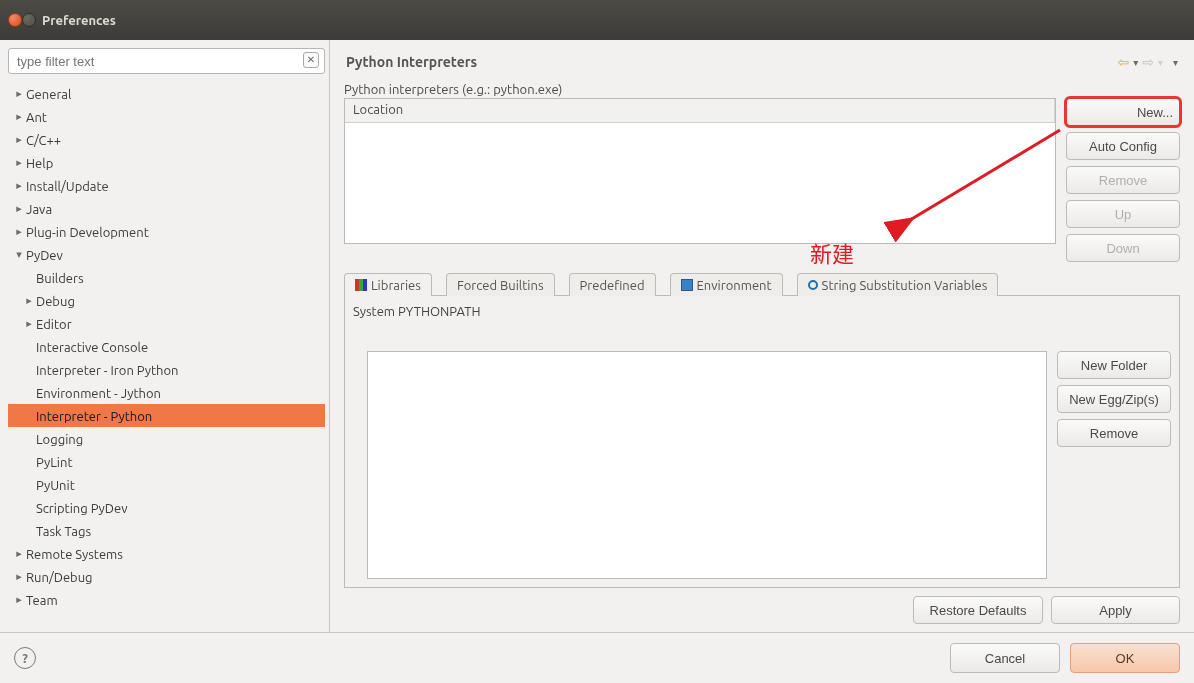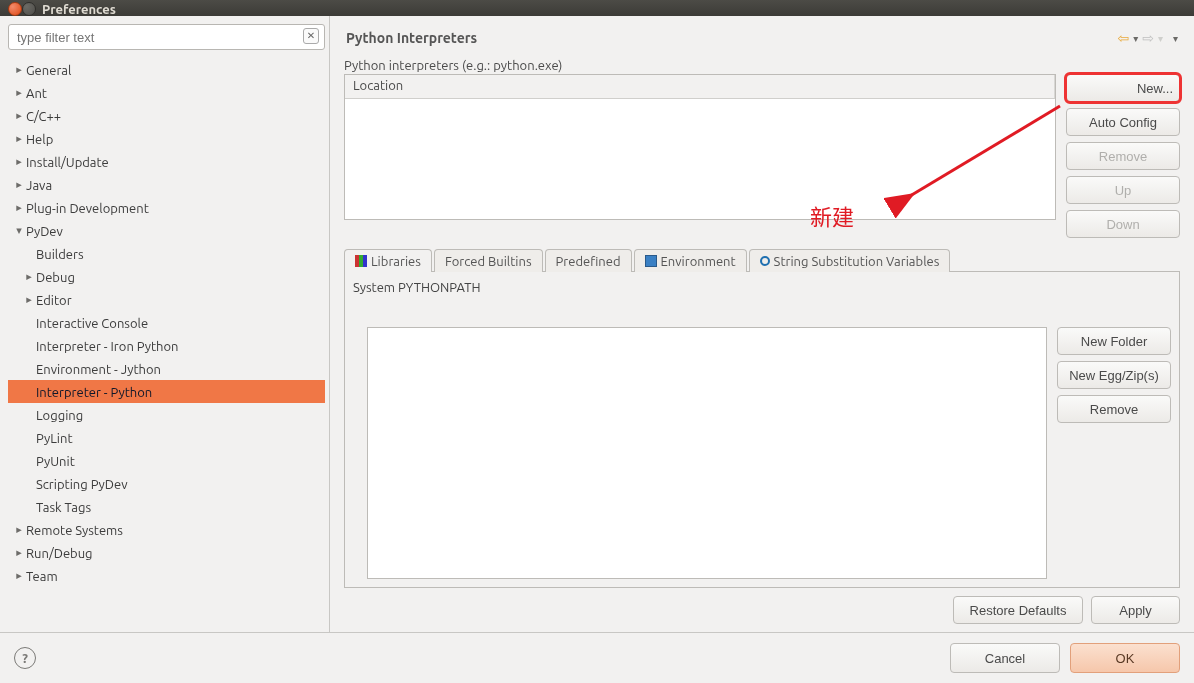--- a/index.html
+++ b/index.html
@@ -14,24 +14,24 @@
     overflow: hidden;
   }
   .window {
     width: 1194px;
     height: 683px;
     background: #f2f1f0;
     display: flex;
     flex-direction: column;
   }
   .titlebar {
-    height: 16px;
+    height: 40px;
     background: linear-gradient(to bottom, #4c4b46, #3c3b37);
     display: flex;
-    align-items: flex-end;
+    align-items: center;
     padding: 0 8px;
   }
   .win-btn {
     width: 14px; height:14px; border-radius:50%;
     display:inline-block;
   }
   .win-close { background: radial-gradient(circle at 30% 30%, #f28b6b, #dd4814); border:1px solid #a63a11;}
   .win-min { background: radial-gradient(circle at 30% 30%, #6b6a65, #4e4d49); border:1px solid #2f2e2b;}
   .title-text { color:#dfdbd2; font-weight:bold; margin-left:6px; font-size:13px;}
   .content-area {
@@ -103,21 +103,21 @@
     background: linear-gradient(to bottom,#fafaf9,#eceae7);
     color:#4a4a4a; font-size:13px; cursor:pointer;
   }
   .btn:disabled, .btn.disabled { color:#b0afac; }
   .btn.primary {
     background: linear-gradient(to bottom,#fbe0cf,#f6c7ab);
     border-color:#e2a07b; color:#5a3a25;
   }
   .btn.highlight-border { outline:3px solid #e33; outline-offset:-1px;text-align:right;}
 
-  .tabs-row { display:flex; gap:0; margin-top:10px; position:relative; align-items:flex-end;}
+  .tabs-row { display:flex; gap:12px; margin-top:10px; position:relative; align-items:flex-end;}
   .tab {
     padding:4px 10px; border:1px solid #bdbbb7; border-bottom:none;
     background:#efedea; color:#555; border-radius:4px 4px 0 0;
     position:relative; top:1px; margin-right:2px; cursor:pointer;
     display:flex; align-items:center; gap:4px;
   }
   .tab.active { background:#f2f1f0; font-weight:normal; z-index:2;}
   .tab-icon { width:12px; height:12px; display:inline-block;}
   .tab-icon.lib {
     background: linear-gradient(90deg,#c33 33%, #3a3 33% 66%, #33c 66%);
@@ -334,33 +334,33 @@
           <div class="sys-btns">
             <button class="btn">New Folder</button>
             <button class="btn">New Egg/Zip(s)</button>
             <button class="btn">Remove</button>
           </div>
         </div>
       </div>
 
       <div class="bottom-btns-right">
         <button class="btn" style="width:130px">Restore Defaults</button>
-        <button class="btn" style="width:89px">Apply</button>
+        <button class="btn" style="width:129px">Apply</button>
       </div>
     </div>
 
     <svg class="annot" style="left:540px; top:80px;" width="540" height="130">
       <defs>
         <marker id="arrowhead" markerWidth="10" markerHeight="8" refX="2" refY="4" orient="auto">
           <polygon points="10 0, 0 4, 10 8" fill="#e01b24"></polygon>
         </marker>
       </defs>
       <line x1="520" y1="10" x2="370" y2="100" stroke="#e01b24" stroke-width="3" marker-end="url(#arrowhead)"></line>
     </svg>
-    <div class="annot annot-text" style="left:810px; top:183px;">新建</div>
+    <div class="annot annot-text" style="left:810px; top:196px;">新建</div>
 
   </div>
 
   <div class="footer">
     <div class="help-icon">?</div>
     <div class="footer-btns">
       <button class="btn">Cancel</button>
       <button class="btn primary">OK</button>
     </div>
   </div>

